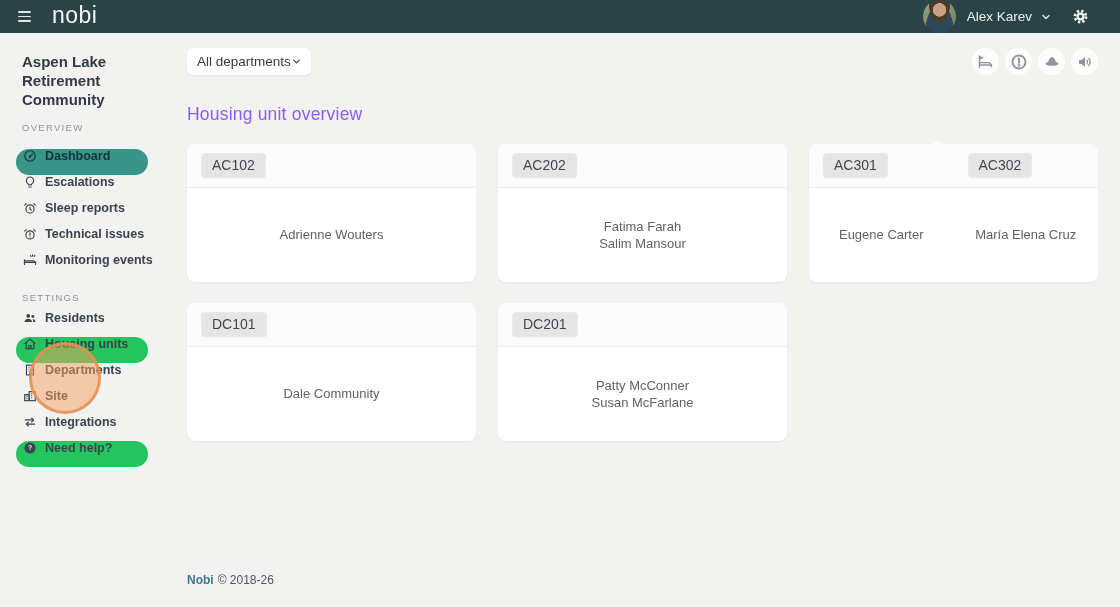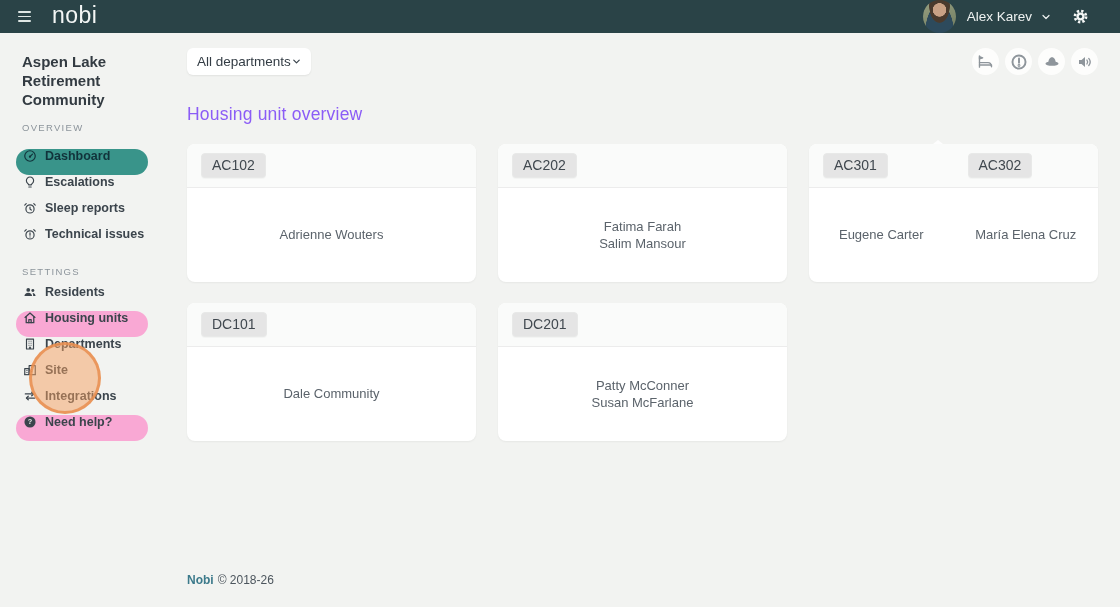--- a/index.html
+++ b/index.html
@@ -42,21 +42,21 @@
   .nav-list { margin-top:15px; }
   .nav-list.settings { margin-top:7px; }
   .nav-row {
     width:132px; height:26px; margin-left:16px; border-radius:13px;
     display:flex; align-items:flex-start; gap:8px; padding-left:7px; cursor:pointer;
     font-size:12.5px; font-weight:600; color:#3b444c;
   }
   .nav-row .nav-icon { width:14px; height:14px; flex:0 0 auto; color:#3b444c; }
   .nav-row.active { background:#39948a; color:#11333b; }
   .nav-row.active .nav-icon { color:#11333b; }
-  .nav-row.pill { background:#f9a8d4; }
+  .nav-row.pill { background:#22c55e; }
   .nav-label { white-space:nowrap; }
 
   
   .click-indicator {
     position:absolute; left:29px; top:309px; width:72px; height:72px;
     border-radius:50%; background:rgba(243,160,95,0.5);
     border:3px solid rgba(233,142,80,0.85);
     z-index:20; pointer-events:none;
   }
 
@@ -183,20 +183,31 @@
         <svg viewBox="0 0 24 24" width="14" height="14" fill="none" stroke="currentColor" stroke-width="2" stroke-linecap="round" stroke-linejoin="round">
             <circle cx="12" cy="13.5" r="7"></circle>
             <path d="M12 10v4.2"></path>
             <path d="M12 17v.3"></path>
             <path d="M5.5 4.5L3 7M18.5 4.5L21 7"></path>
           </svg>
       </span>
       <span class="nav-label">Technical issues</span>
     </div>
 
+    <div class="nav-row">
+      <span class="nav-icon">
+        <svg viewBox="0 0 24 24" width="14" height="14" fill="none" stroke="currentColor" stroke-width="2" stroke-linecap="round" stroke-linejoin="round">
+            <path d="M2.5 11.5v8"></path>
+            <path d="M2.5 16h19v3.5"></path>
+            <path d="M2.5 13.5h13a6 6 0 0 1 6 2.5"></path>
+            <path d="M16.5 3v2.2M12.8 4.2l1.1 1.8M20.2 4.2l-1.1 1.8"></path>
+          </svg>
+      </span>
+      <span class="nav-label">Monitoring events</span>
+    </div>
   </div>
 
   <div class="section-label">SETTINGS</div>
   <div class="nav-list settings">
 
     <div class="nav-row">
       <span class="nav-icon">
         <svg viewBox="0 0 24 24" width="14" height="14" fill="currentColor" stroke="none">
             <circle cx="9" cy="8.5" r="3.2"></circle>
             <path d="M2.5 19c0-3.6 2.9-5.8 6.5-5.8s6.5 2.2 6.5 5.8z"></path>

